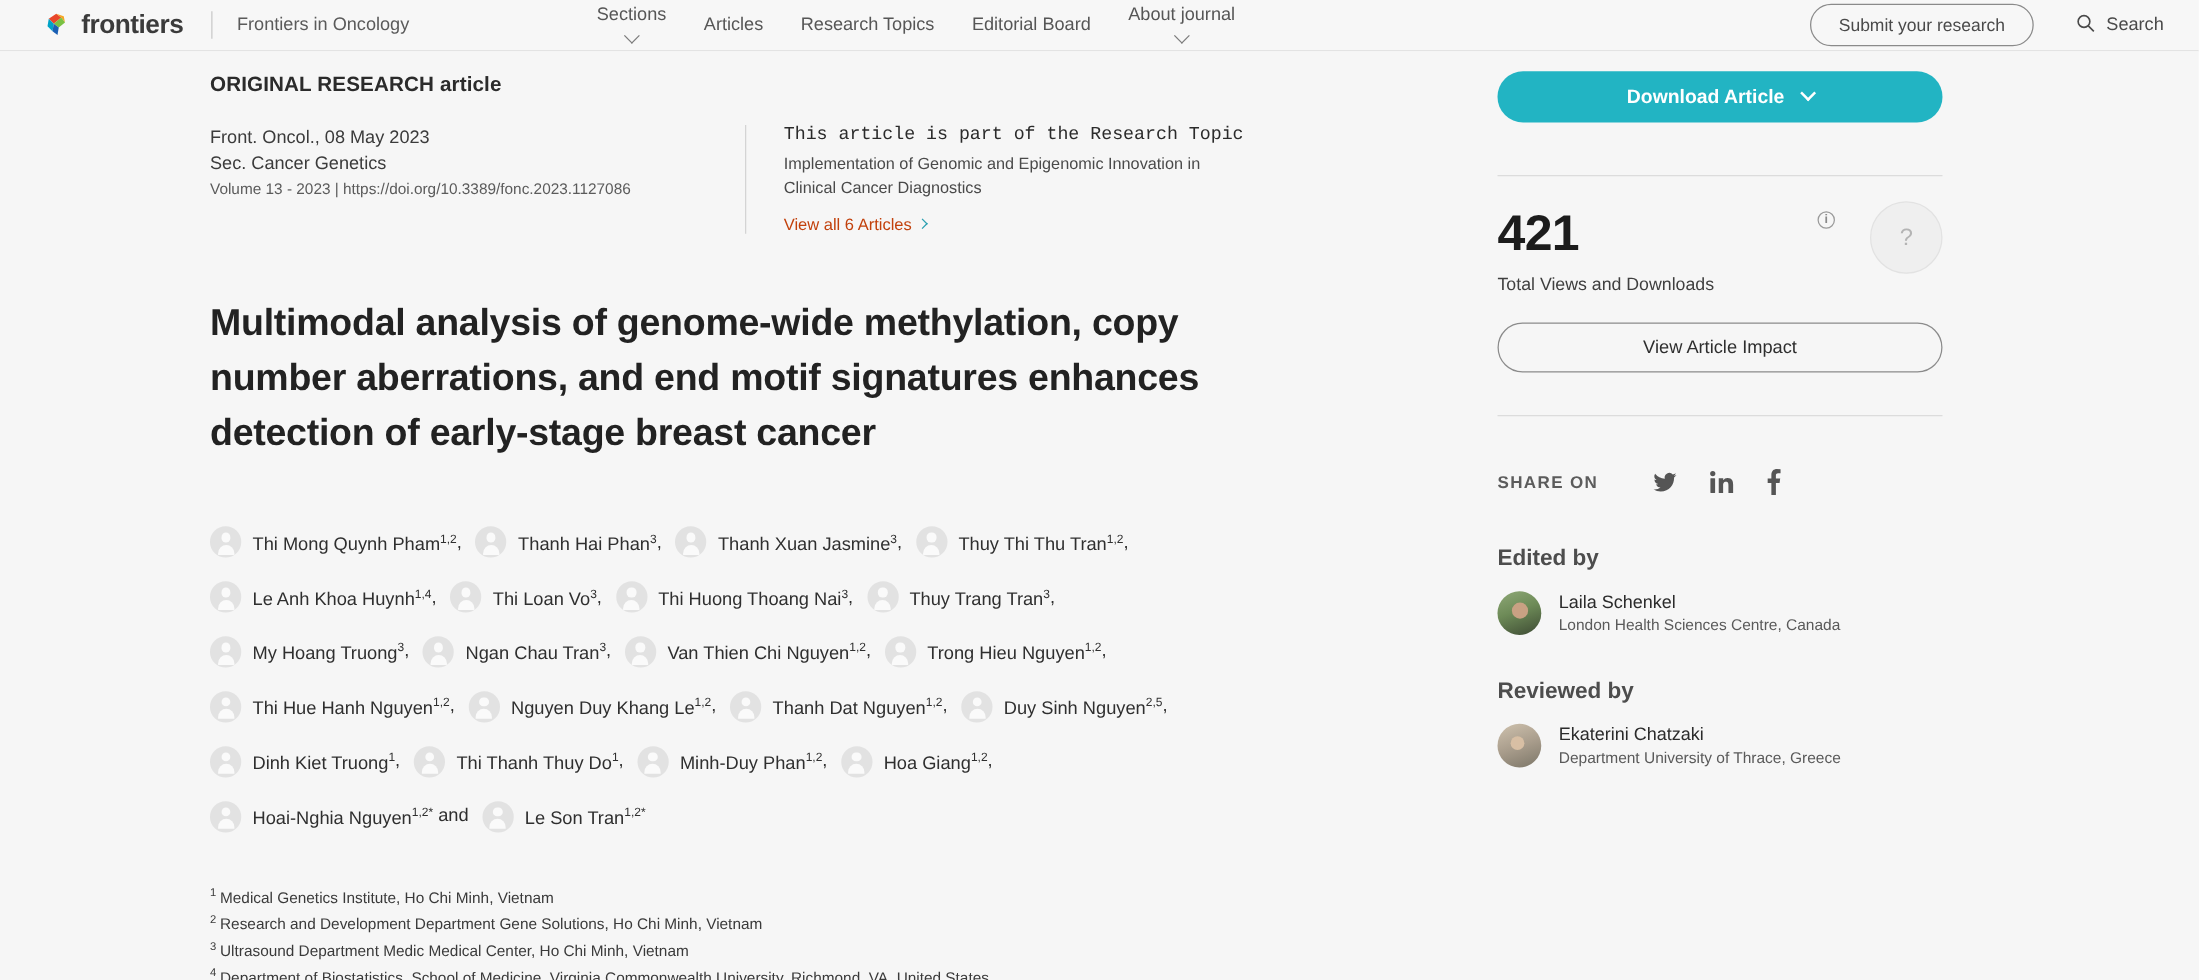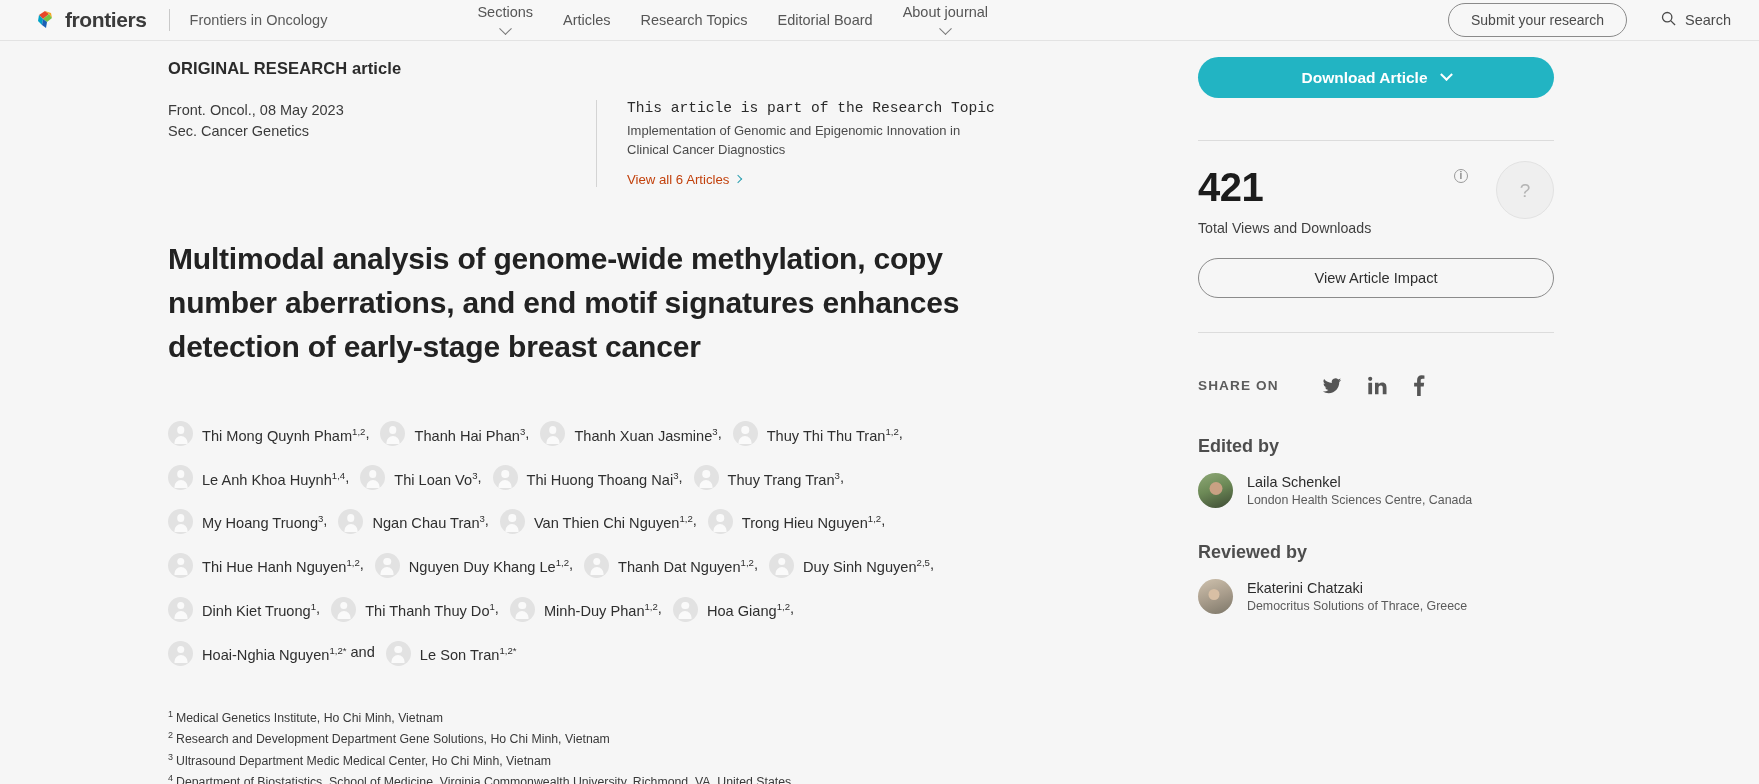--- a/index.html
+++ b/index.html
@@ -195,20 +195,21 @@
   </div>
 
   <div class="main">
 
     <div class="art-type">ORIGINAL RESEARCH article</div>
 
     <div class="meta-row">
       <div class="meta-left">
         <div class="meta-line">Front. Oncol., 08 May 2023</div>
         <div class="meta-line">Sec. Cancer Genetics</div>
+        <div class="meta-vol">Volume 13 - 2023 | https://doi.org/10.3389/fonc.2023.1127086</div>
       </div>
 
       <div class="rt-box">
         <div class="rt-title">This article is part of the Research Topic</div>
         <div class="rt-sub">Implementation of Genomic and Epigenomic Innovation in Clinical Cancer Diagnostics</div>
         <div class="rt-link">
           <span>View all 6 Articles</span>
           <span class="rt-chev"></span>
         </div>
       </div>
@@ -281,21 +282,21 @@
           </span>
         </div>
       </div>
 
       <div class="people-block" style="margin-top:0">
         <div class="people-head reviewed">Reviewed by</div>
         <div class="person">
           <span class="p-avatar a2"></span>
           <span>
             <div class="p-name">Ekaterini Chatzaki</div>
-            <div class="p-affil">Democritus Solutions of Thrace, Greece</div>
+            <div class="p-affil">Department University of Thrace, Greece</div>
           </span>
         </div>
       </div>
 
     </div>
   </div>
 
 </div>
 
 </body></html>

